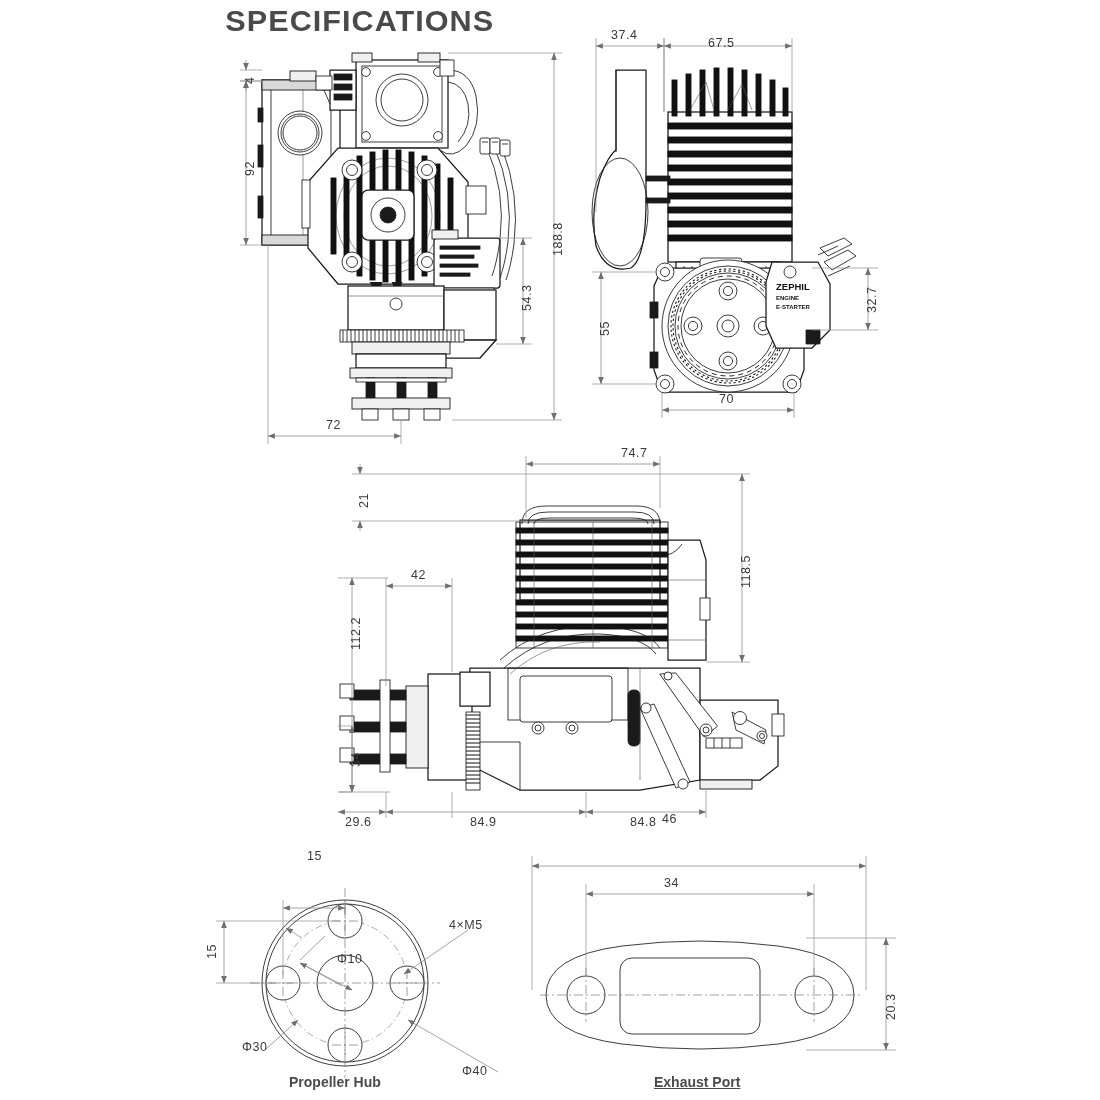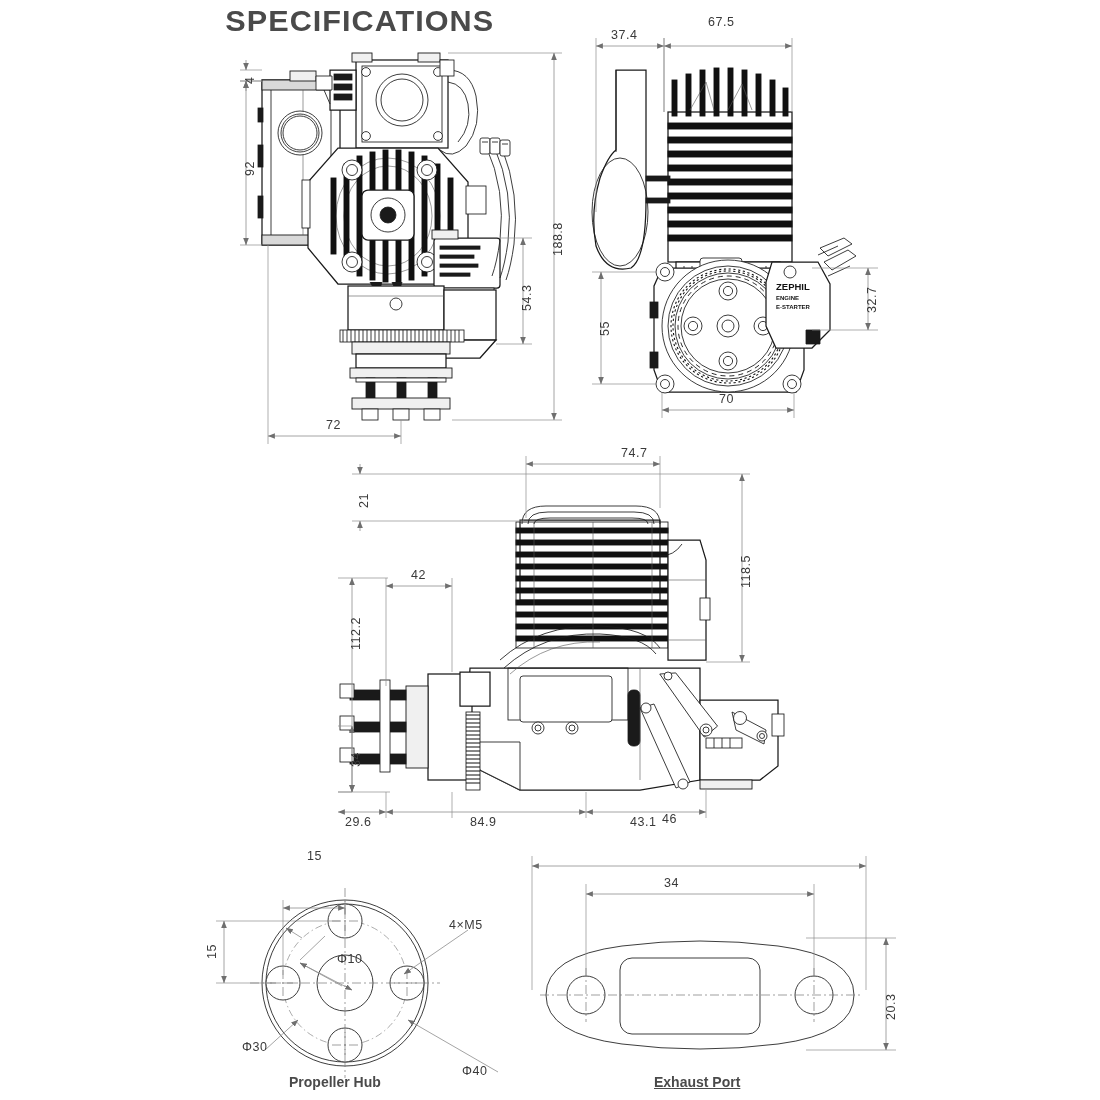--- a/index.html
+++ b/index.html
@@ -566,34 +566,34 @@
     </g>
   </svg>
 
   <div class="dim v" style="left:243px;top:84px;">4</div>
   <div class="dim v" style="left:243px;top:176px;">92</div>
   <div class="dim v" style="left:551px;top:256px;">188.8</div>
   <div class="dim v" style="left:520px;top:311px;">54.3</div>
   <div class="dim" style="left:326px;top:418px;">72</div>
 
   <div class="dim" style="left:611px;top:28px;">37.4</div>
-  <div class="dim" style="left:708px;top:15px;">67.5</div>
+  <div class="dim" style="left:708px;top:36px;">67.5</div>
   <div class="dim v" style="left:865px;top:313px;">32.7</div>
   <div class="dim v" style="left:598px;top:336px;">55</div>
   <div class="dim" style="left:719px;top:392px;">70</div>
 
   <div class="dim" style="left:578px;top:446px;margin-left:43px;">74.7</div>
   <div class="dim v" style="left:357px;top:508px;">21</div>
   <div class="dim v" style="left:739px;top:588px;">118.5</div>
   <div class="dim" style="left:411px;top:568px;">42</div>
   <div class="dim v" style="left:349px;top:650px;">112.2</div>
   <div class="dim v" style="left:349px;top:767px;">34</div>
   <div class="dim" style="left:345px;top:815px;">29.6</div>
   <div class="dim" style="left:470px;top:815px;">84.9</div>
-  <div class="dim" style="left:630px;top:815px;">43.1</div>
+  <div class="dim" style="left:630px;top:815px;">84.8</div>
 
   <div class="dim" style="left:307px;top:849px;">15</div>
   <div class="dim v" style="left:205px;top:959px;">15</div>
   <div class="dim" style="left:289px;top:952px;margin-left:48px;">Φ10</div>
   <div class="dim" style="left:449px;top:918px;text-align:center;">4×M5</div>
   <div class="dim" style="left:242px;top:1040px;">Φ30</div>
   <div class="dim" style="left:462px;top:1064px;">Φ40</div>
 
   <div class="dim" style="left:662px;top:812px;">46</div>
   <div class="dim" style="left:664px;top:876px;">34</div>

